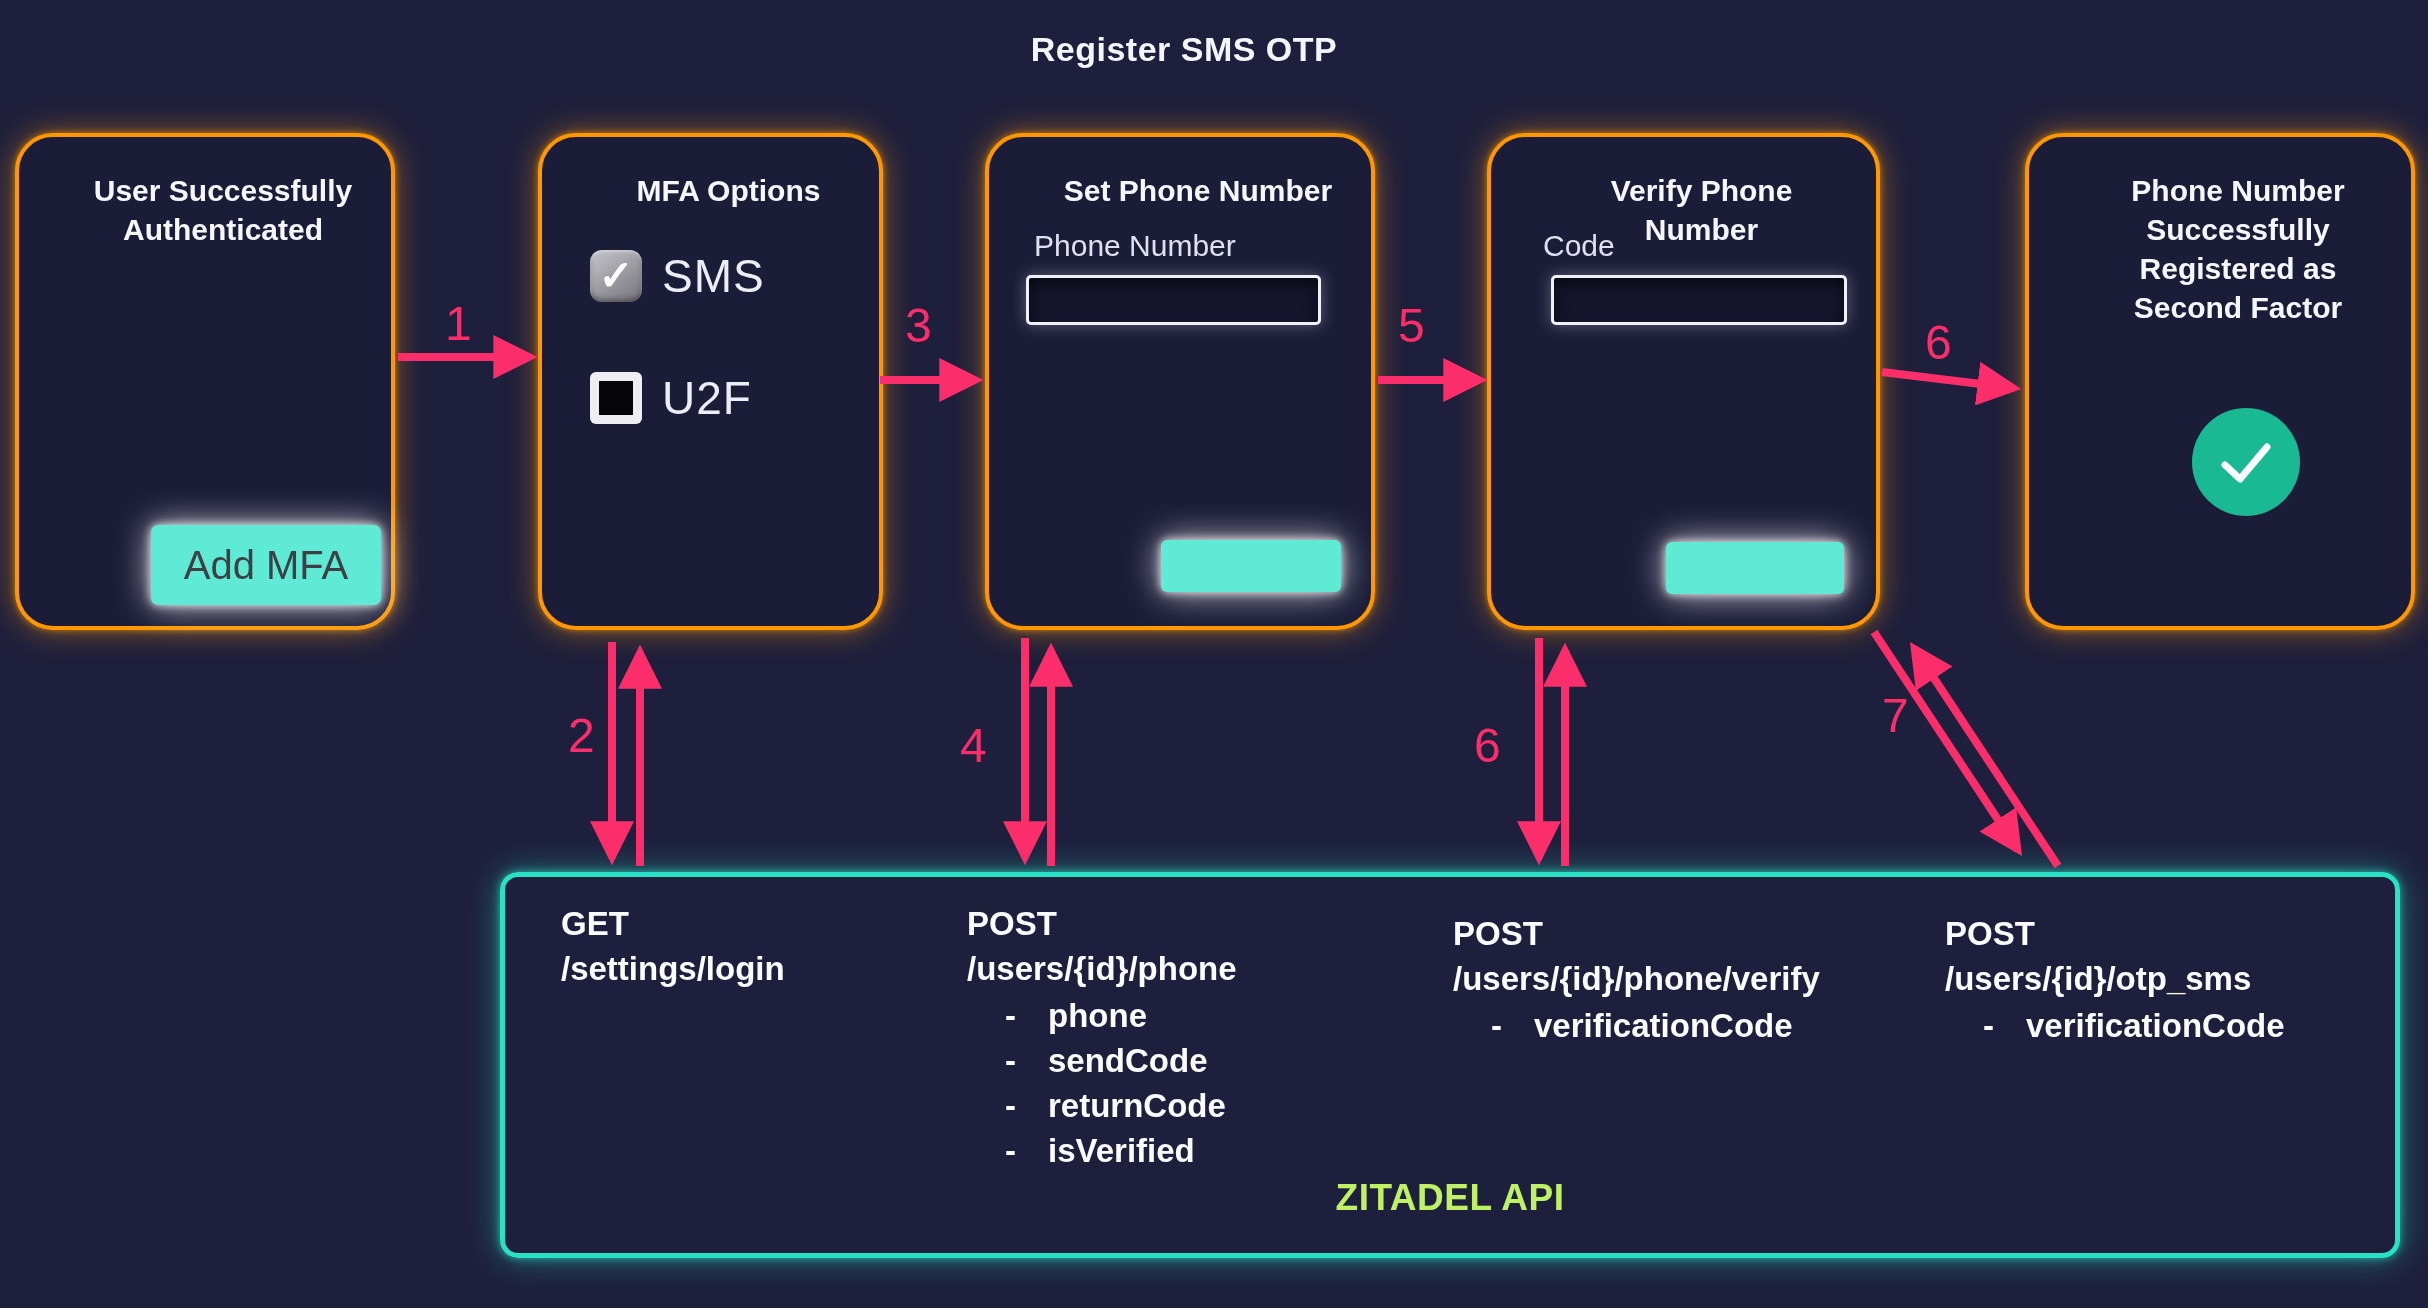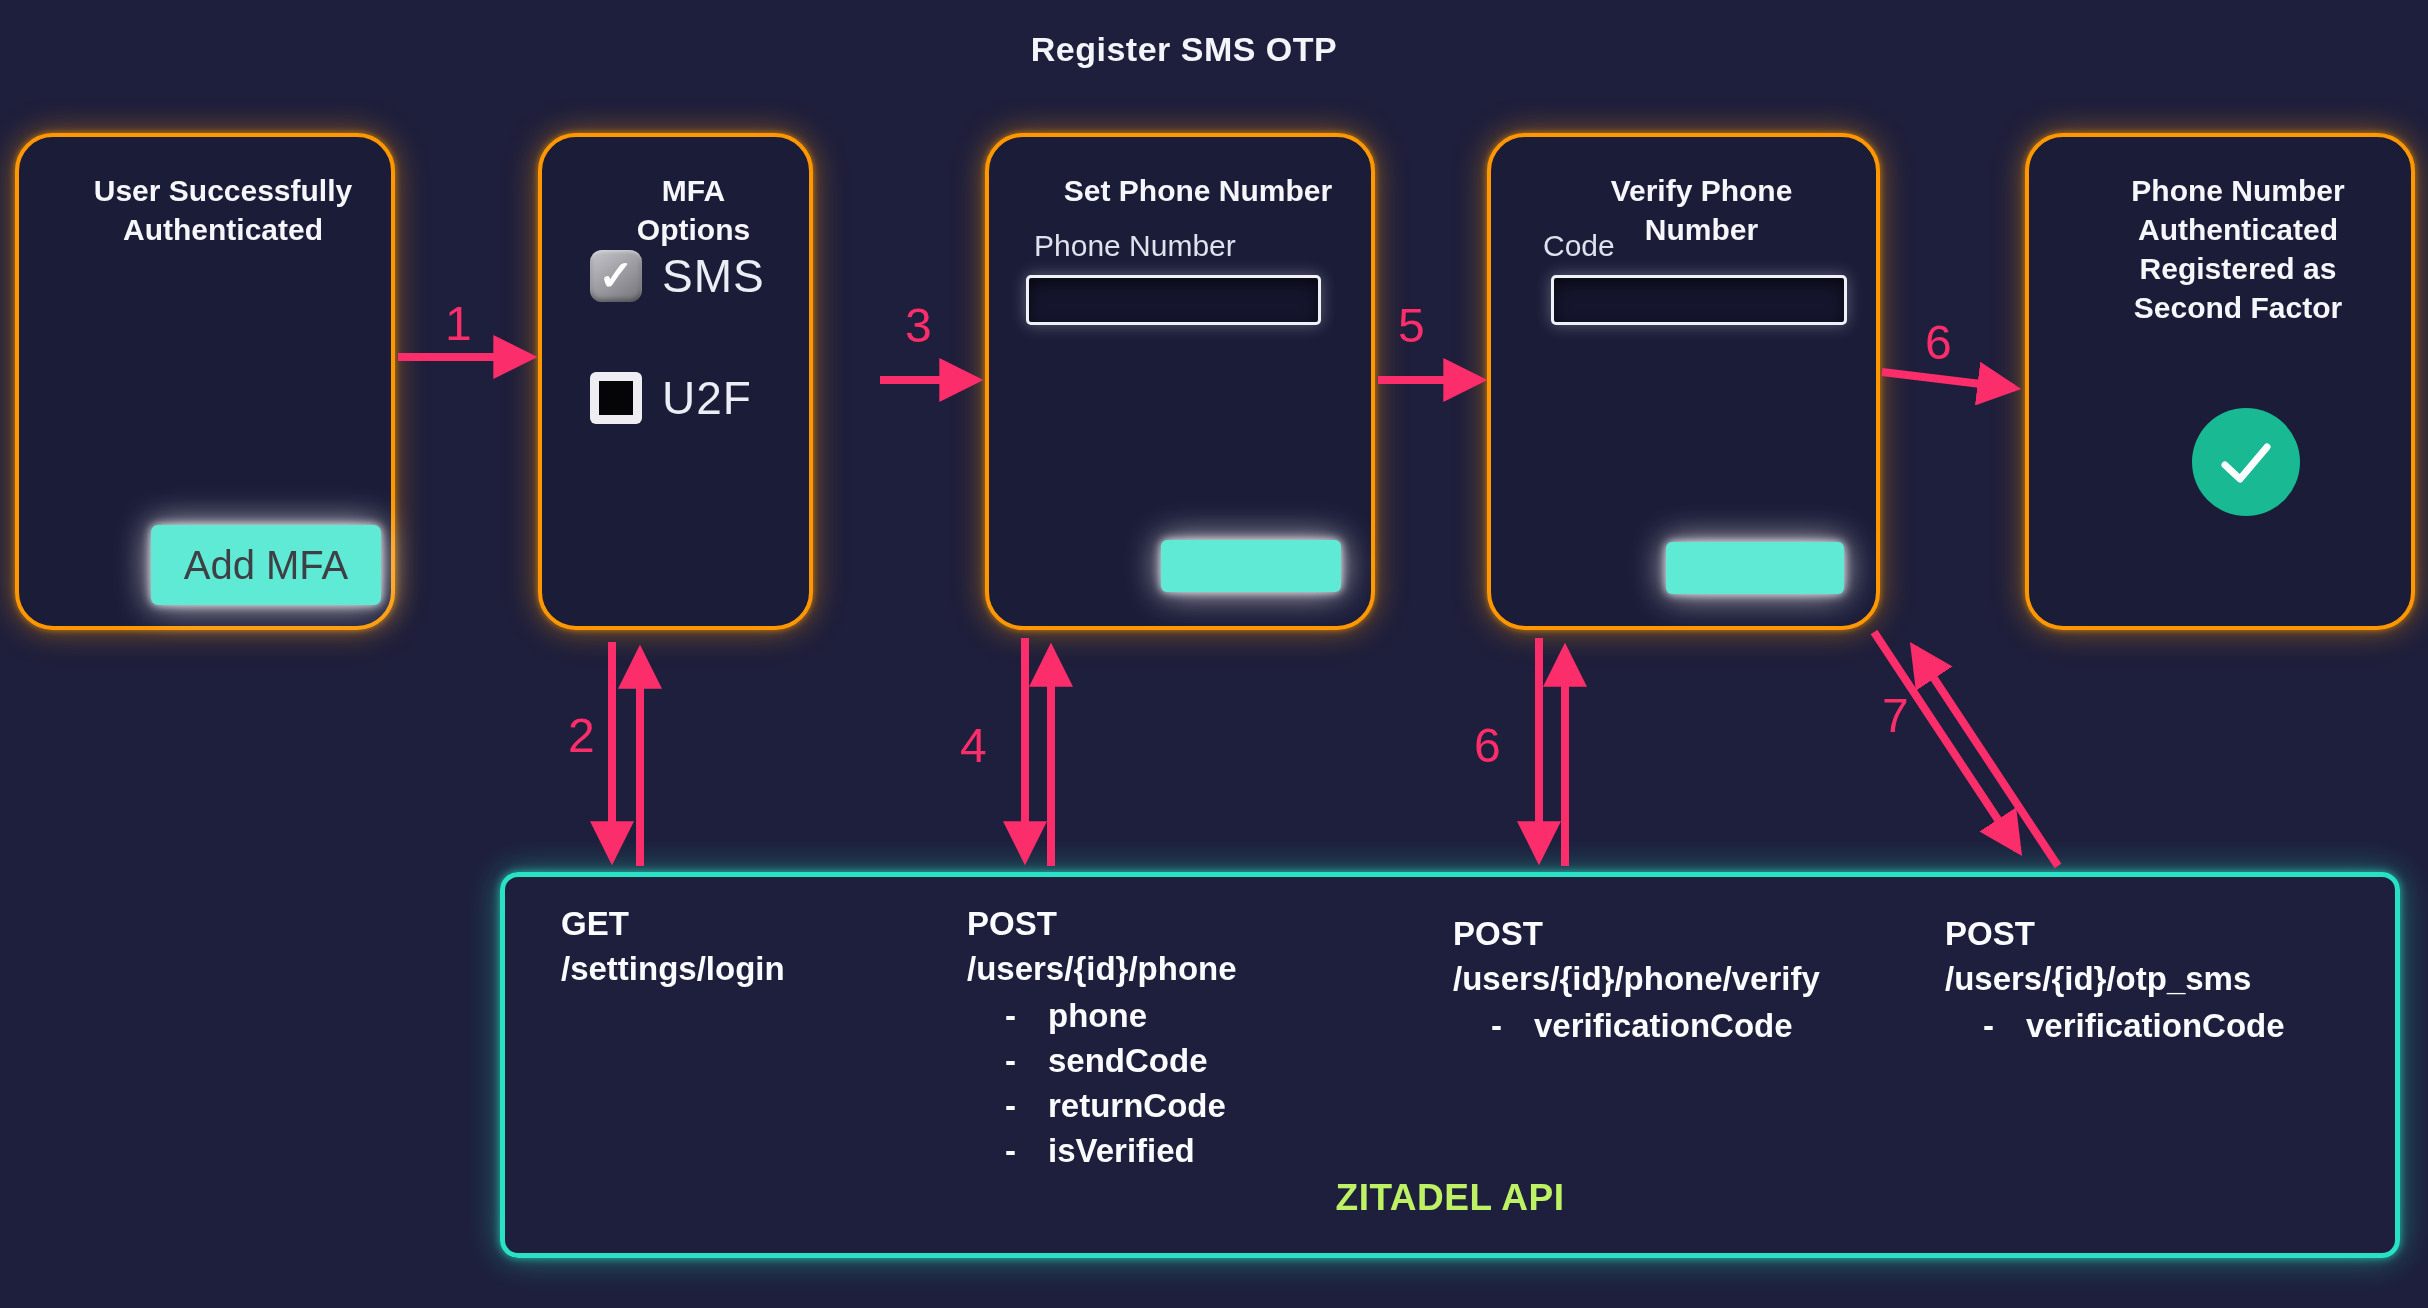--- a/index.html
+++ b/index.html
@@ -99,21 +99,21 @@
 
 <div id="stage">
 
   <div class="page-title">Register SMS OTP</div>
 
   <div class="card" style="left:15px;width:380px;">
     <div class="card-title">User Successfully Authenticated</div>
     <button class="btn btn-addmfa">Add MFA</button>
   </div>
 
-  <div class="card" style="left:538px;width:275px;">
+  <div class="card" style="left:538px;width:345px;">
     <div class="card-title">MFA Options</div>
     <div class="option-row r0">
       <span class="cb-checked">
           <span class="tick">✓</span>
         </span>
       <span class="option-label">SMS</span>
     </div>
     <div class="option-row r1">
       <span class="cb-unchecked">
           <span class="inner"></span>
@@ -130,21 +130,21 @@
   </div>
 
   <div class="card" style="left:1487px;width:393px;">
     <div class="card-title">Verify Phone Number</div>
     <label class="field-label" style="left:52px;top:92px;">Code</label>
     <input class="text-input" style="left: 60px; top: 138px; width: 296px;" value="">
     <button class="btn btn-blank" style="right:32px;top:405px;width:178px;"></button>
   </div>
 
   <div class="card" style="left:2025px;width:390px;">
-    <div class="card-title">Phone Number Authenticated Registered as Second Factor</div>
+    <div class="card-title">Phone Number Successfully Registered as Second Factor</div>
     <div class="success-circle">
       <svg width="70" height="70" viewBox="0 0 70 70">
         <polyline points="14,38 29,52 56,20" fill="none" stroke="#ffffff" stroke-width="7" stroke-linecap="round" stroke-linejoin="round"></polyline>
       </svg>
     </div>
   </div>
 
   <div class="api-box">
     <div class="endpoint ep1">
       <span class="method">GET</span>

